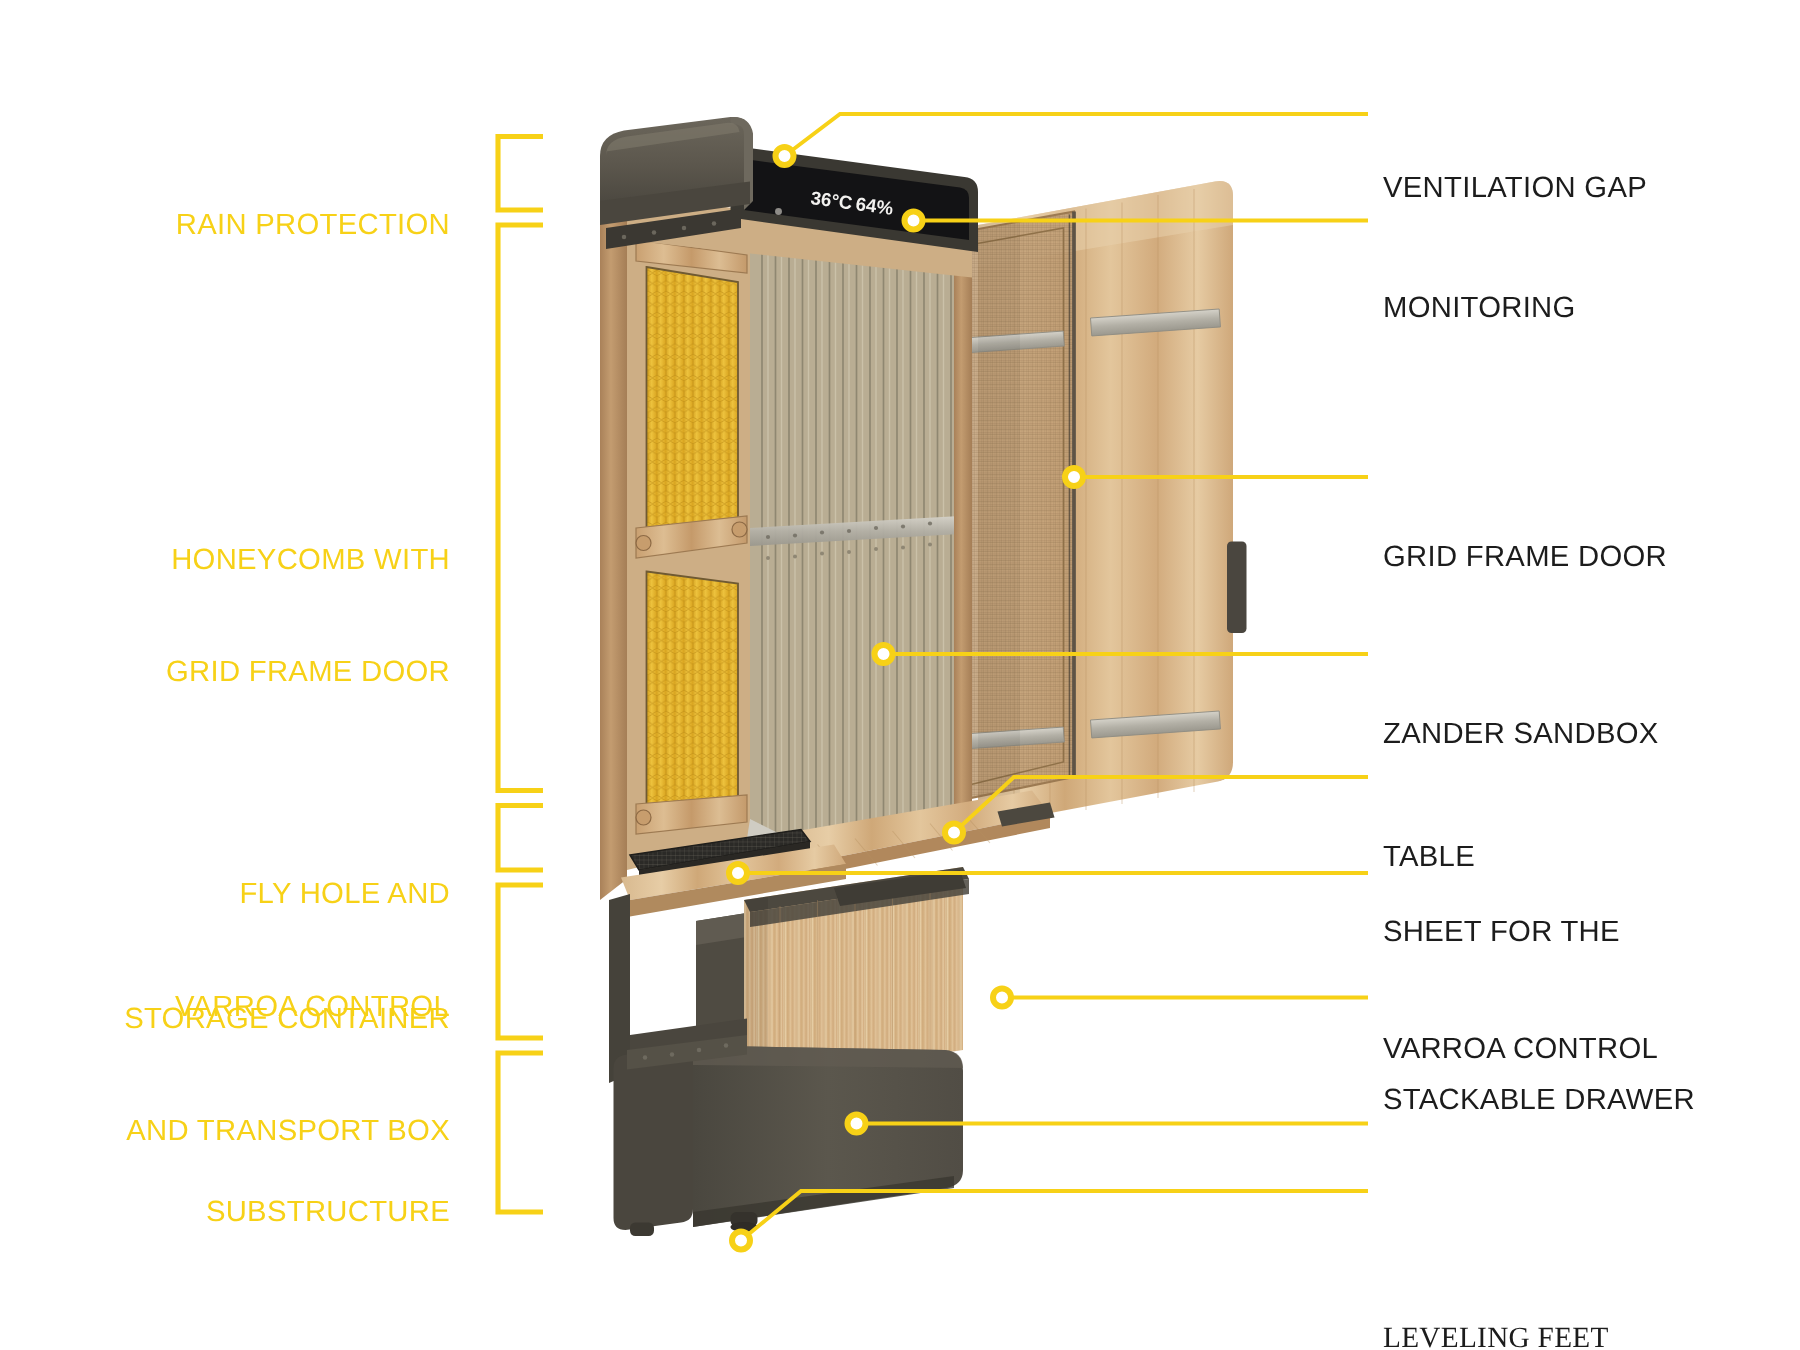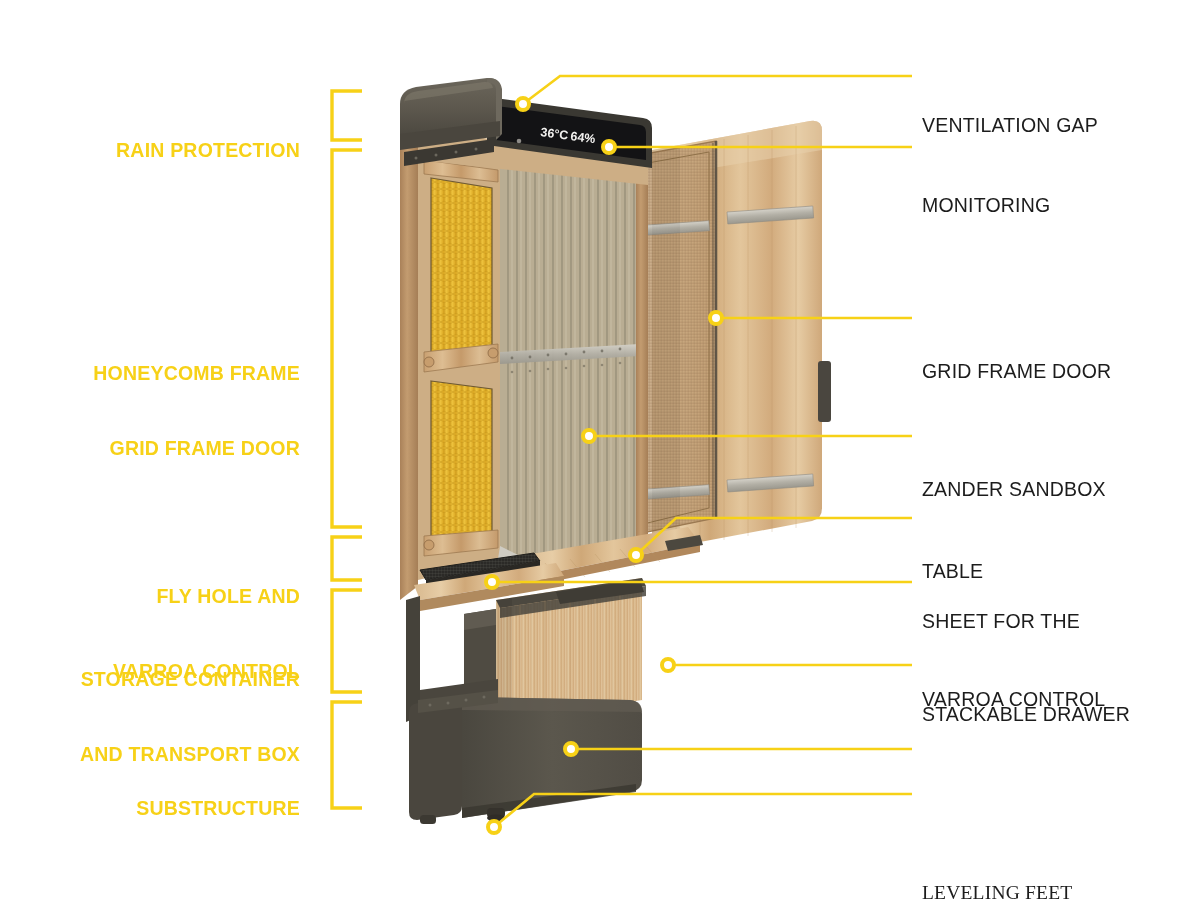--- a/index.html
+++ b/index.html
@@ -7,21 +7,21 @@
     width:1200px;height:900px;background:#ffffff;
     font-family:"Liberation Sans", sans-serif;
     overflow:hidden;position:relative;
   }
   #stage{position:absolute;inset:0;width:1200px;height:900px;}
   #svg{position:absolute;left:0;top:0;width:1200px;height:900px;}
 
   .lbl{position:absolute;white-space:pre;letter-spacing:.2px;}
   .lbl-left{
     color:#F7D117;font-size:19.5px;line-height:25px;text-align:right;
-    font-weight:700;
+    font-weight:400;
   }
   .lbl-right{
     color:#1c1c1c;font-size:19.5px;line-height:26px;text-align:left;
     font-weight:400;
   }
 </style>
 </head>
 <body>
 
 <div id="stage">
@@ -383,21 +383,21 @@
     <circle cx="571" cy="749" r="6"></circle>
     <circle cx="494" cy="827" r="6"></circle>
   </g>
 </svg>
 
 <div class="lbl lbl-left" style="right:900px; top:88px; width:280px;">
   <div>RAIN PROTECTION</div>
 </div>
 
 <div class="lbl lbl-left" style="right:900px; top:311px; width:280px;">
-  <div>HONEYCOMB FRAME</div>
+  <div>HONEYCOMB WITH</div>
   <div>GRID FRAME DOOR</div>
 </div>
 
 <div class="lbl lbl-left" style="right:900px; top:534px; width:280px;">
   <div>FLY HOLE AND</div>
   <div>VARROA CONTROL</div>
 </div>
 
 <div class="lbl lbl-left" style="right:900px; top:617px; width:290px;">
   <div>STORAGE CONTAINER</div>
@@ -426,21 +426,21 @@
 
 <div class="lbl lbl-right" style="left:922px; top:506px;">
   <div>TABLE</div>
 </div>
 
 <div class="lbl lbl-right" style="left:922px; top:556px;">
   <div>SHEET FOR THE</div>
   <div>VARROA CONTROL</div>
 </div>
 
-<div class="lbl lbl-right" style="left:922px; top:649px;">
+<div class="lbl lbl-right" style="left:922px; top:668px;">
   <div>STACKABLE DRAWER</div>
 </div>
 
 
 <div class="lbl lbl-right" style="left:922px; top:828px;font-family:Liberation Serif, serif;">
   <div>LEVELING FEET</div>
 </div>
 
 </div>
 

